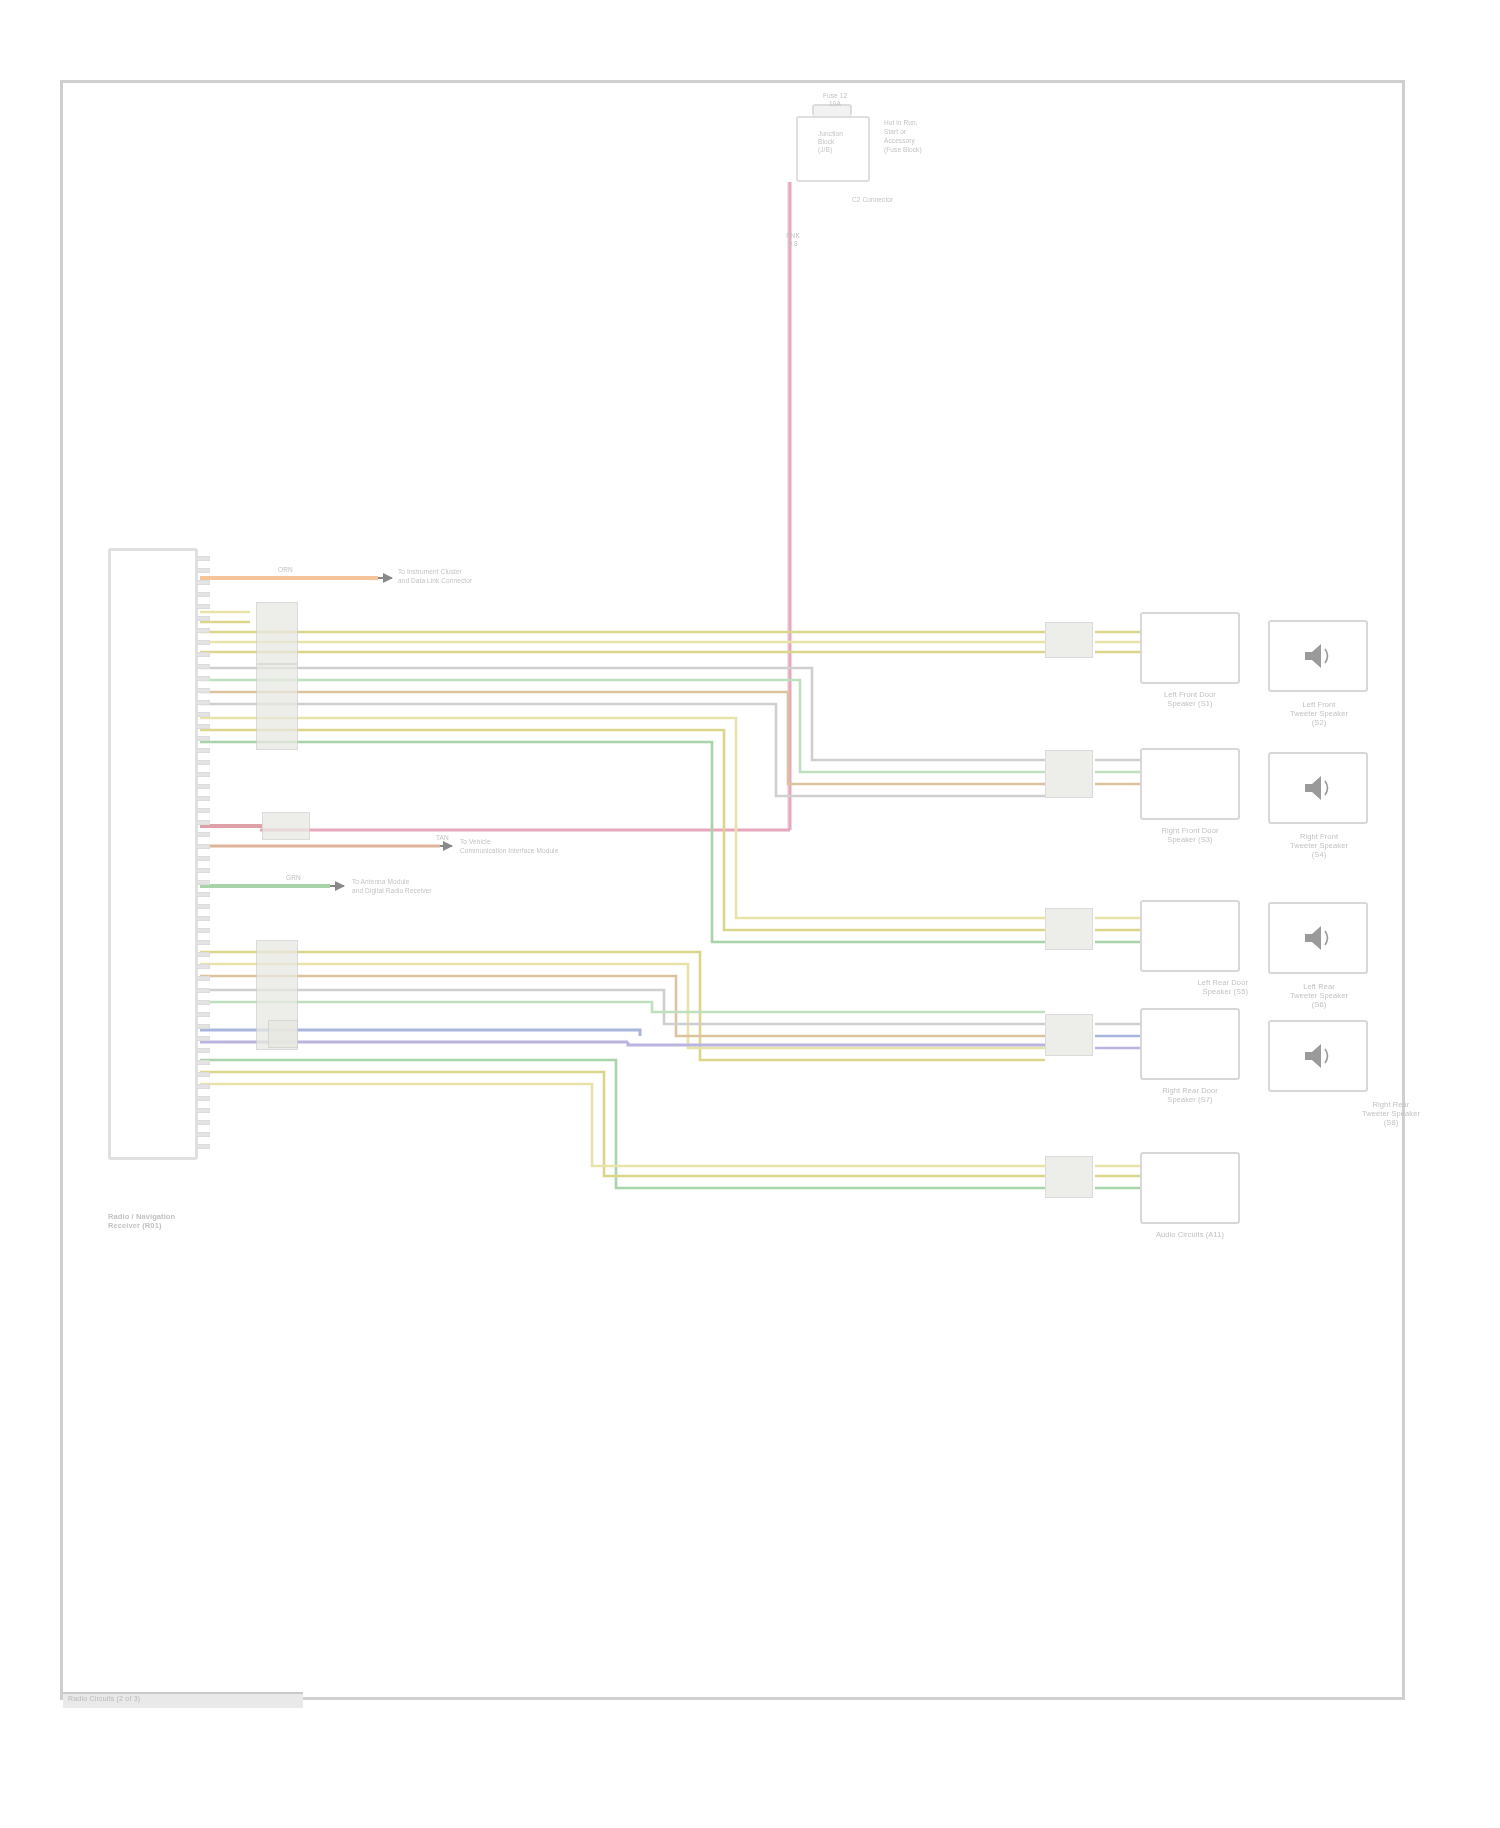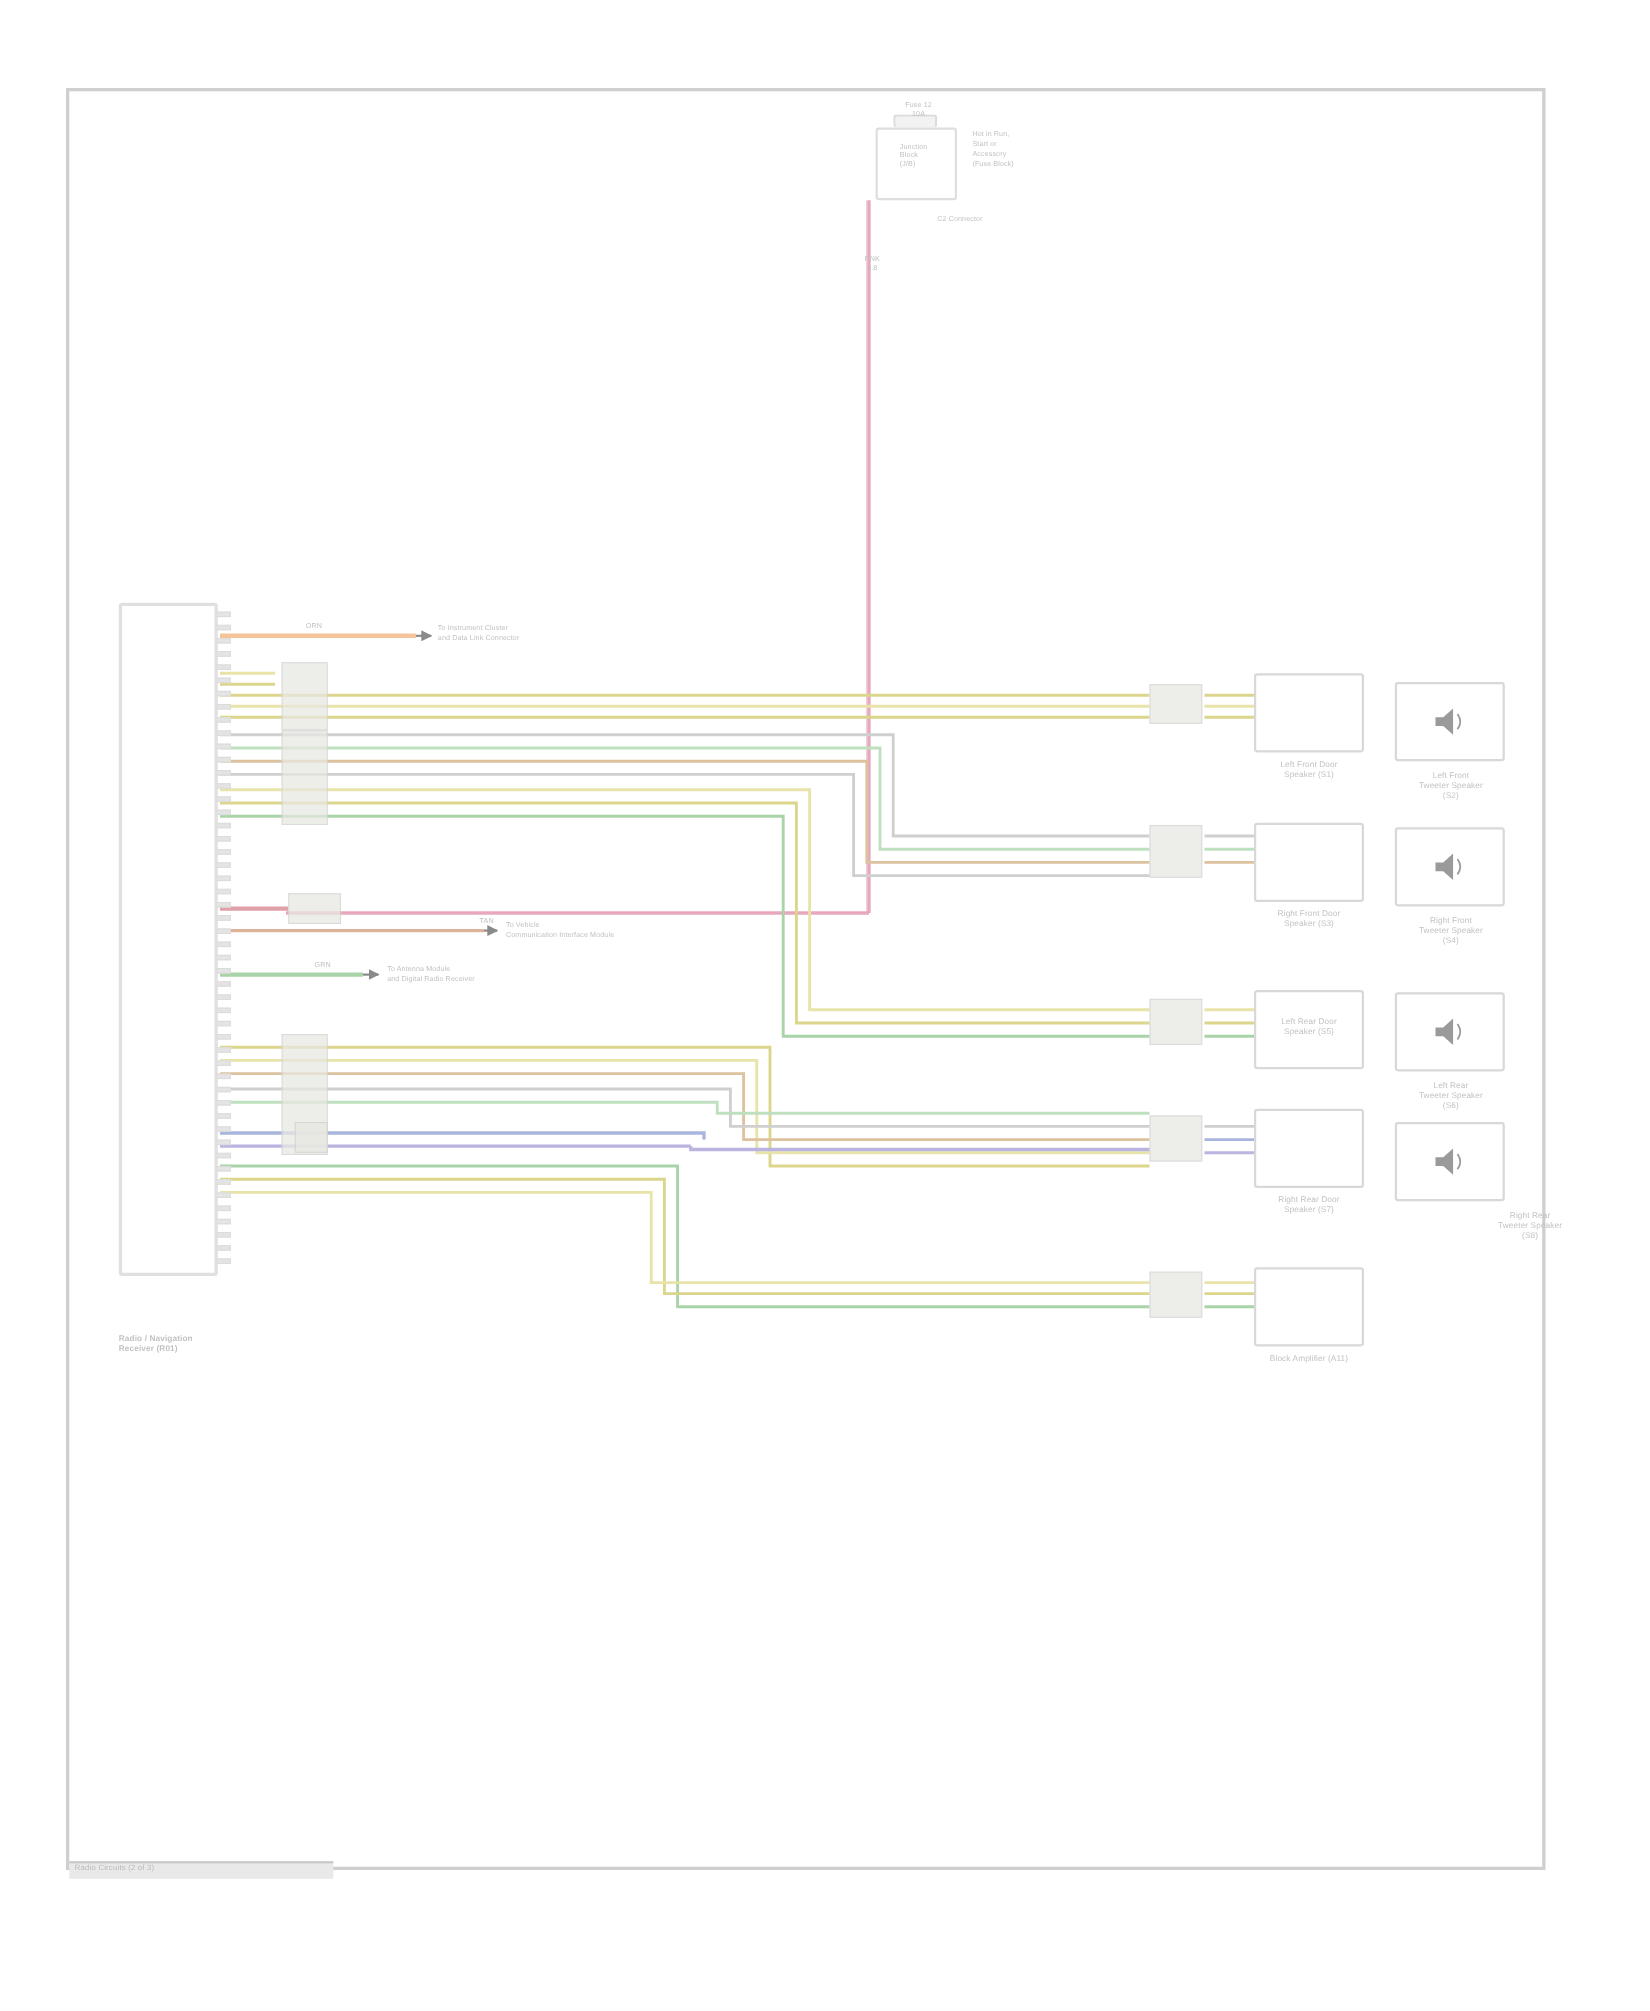--- a/index.html
+++ b/index.html
@@ -246,27 +246,27 @@
   <div class="stub" style="left:1045px;top:1014px;width:48px;height:42px;"></div>
   <div class="stub" style="left:1045px;top:1156px;width:48px;height:42px;"></div>
 
   <div class="box amp-box" style="left:1140px;top:612px;"></div>
   <div class="box-lbl" style="left:1132px;top:690px;width:116px;">Left Front Door<br>Speaker (S1)</div>
 
   <div class="box amp-box" style="left:1140px;top:748px;"></div>
   <div class="box-lbl" style="left:1132px;top:826px;width:116px;">Right Front Door<br>Speaker (S3)</div>
 
   <div class="box amp-box" style="left:1140px;top:900px;"></div>
-  <div class="box-lbl" style="left:1132px;top:924px;width:116px;">Left Rear Door<br>Speaker (S5)</div>
+  <div class="box-lbl" style="left:1132px;top:978px;width:116px;text-align:right;">Left Rear Door<br>Speaker (S5)</div>
 
   <div class="box amp-box" style="left:1140px;top:1008px;"></div>
   <div class="box-lbl" style="left:1132px;top:1086px;width:116px;">Right Rear Door<br>Speaker (S7)</div>
 
   <div class="box amp-box" style="left:1140px;top:1152px;"></div>
-  <div class="box-lbl" style="left:1132px;top:1230px;width:116px;">Block Amplifier (A11)</div>
+  <div class="box-lbl" style="left:1132px;top:1230px;width:116px;">Audio Circuits (A11)</div>
 
   <div class="box spk-box" style="left:1268px;top:620px;">
     <svg class="cone" width="34" height="30" viewBox="0 0 34 30">
       <path d="M4 11 L11 11 L20 3 L20 27 L11 19 L4 19 Z" fill="#9a9a9a"></path>
       <path d="M24 8 Q29 15 24 22" stroke="#9a9a9a" stroke-width="1.6" fill="none"></path>
     </svg>
   </div>
   <div class="box-lbl" style="left:1258px;top:700px;width:122px;">Left Front<br>Tweeter Speaker<br>(S2)</div>
 
   <div class="box spk-box" style="left:1268px;top:752px;">

